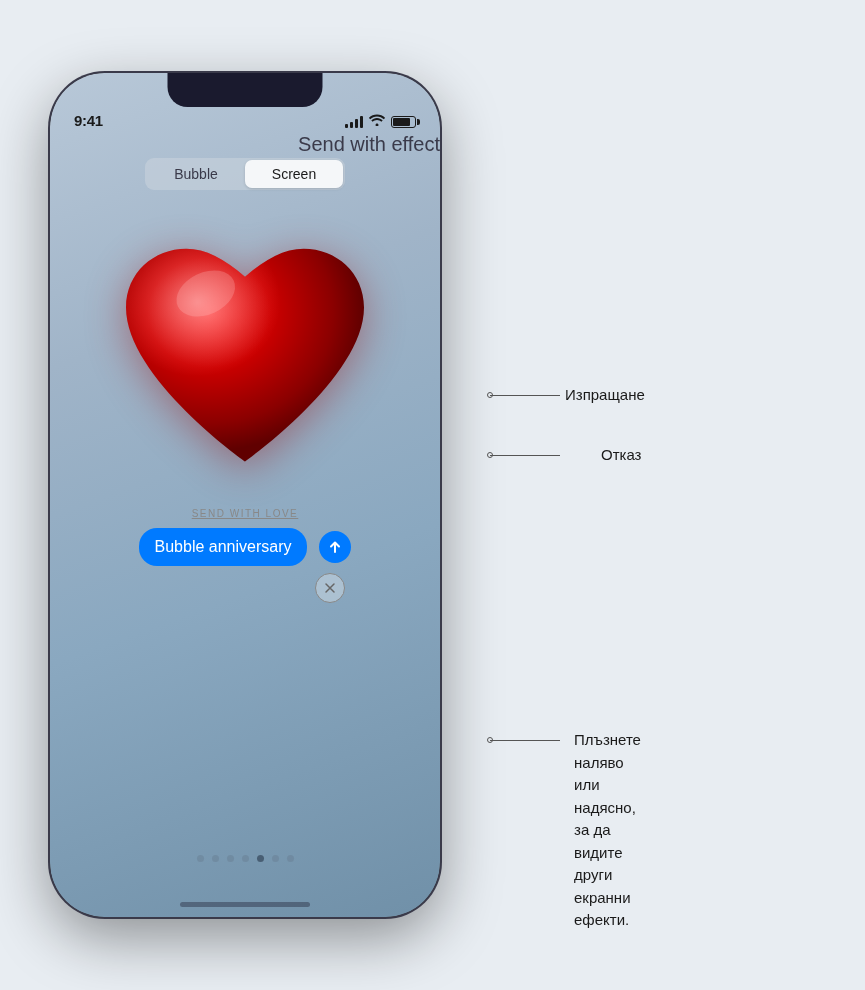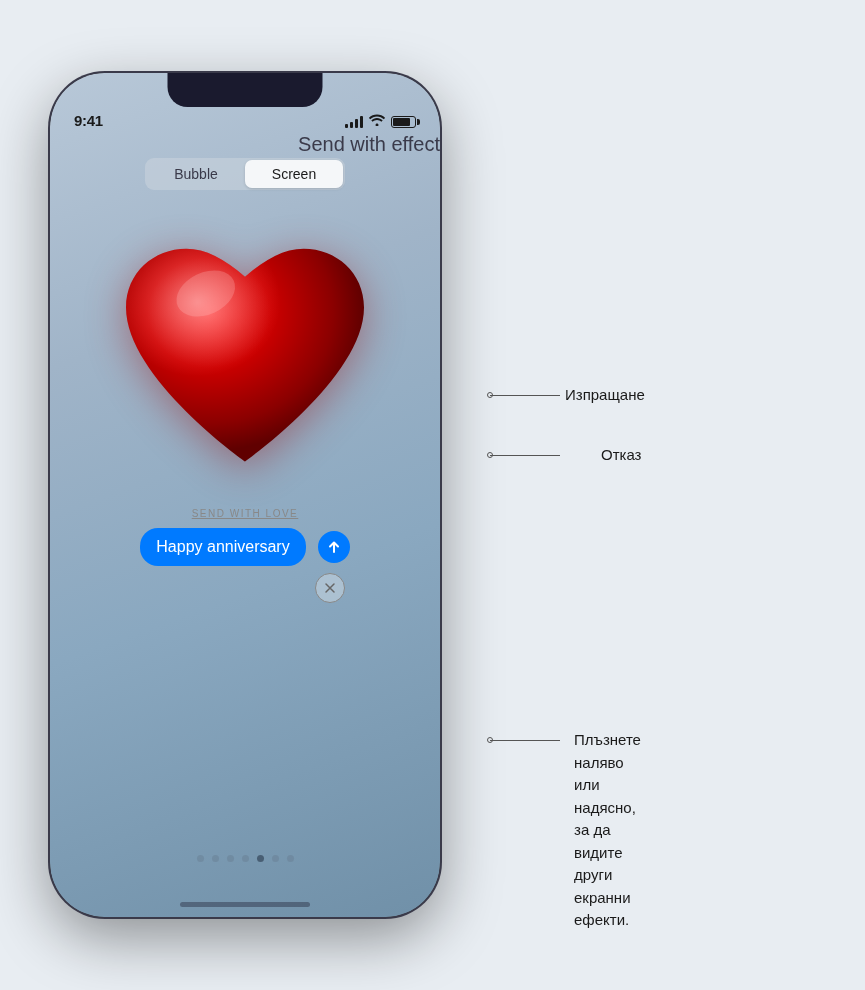--- a/index.html
+++ b/index.html
@@ -400,21 +400,21 @@
             <path d="M100 170 C100 170 15 110 15 60 C15 35 35 18 58 18 C72 18 85 25 100 38 C115 25 128 18 142 18 C165 18 185 35 185 60 C185 110 100 170 100 170Z" fill="url(#heartGrad)"></path>
             <path d="M100 170 C100 170 15 110 15 60 C15 35 35 18 58 18 C72 18 85 25 100 38 C115 25 128 18 142 18 C165 18 185 35 185 60 C185 110 100 170 100 170Z" fill="url(#highlight)"></path>
 
             <ellipse cx="72" cy="50" rx="22" ry="15" fill="rgba(255,200,200,0.25)" transform="rotate(-25 72 50)"></ellipse>
           </svg>
         </div>
 
         <div class="send-with-love">SEND WITH LOVE</div>
 
         <div class="message-area">
-          <div class="message-bubble">Happy anniversary</div>
+          <div class="message-bubble">Bubble anniversary</div>
           <div class="send-button">
             <svg width="14" height="14" viewBox="0 0 14 14" fill="none">
               <path d="M7 12V3M3 6.5L7 2.5L11 6.5" stroke="white" stroke-width="2" stroke-linecap="round" stroke-linejoin="round"></path>
             </svg>
           </div>
         </div>
 
         <div class="cancel-button">
           <svg width="12" height="12" viewBox="0 0 12 12" fill="none">
             <path d="M2 2L10 10M10 2L2 10" stroke="#666" stroke-width="1.5" stroke-linecap="round"></path>

